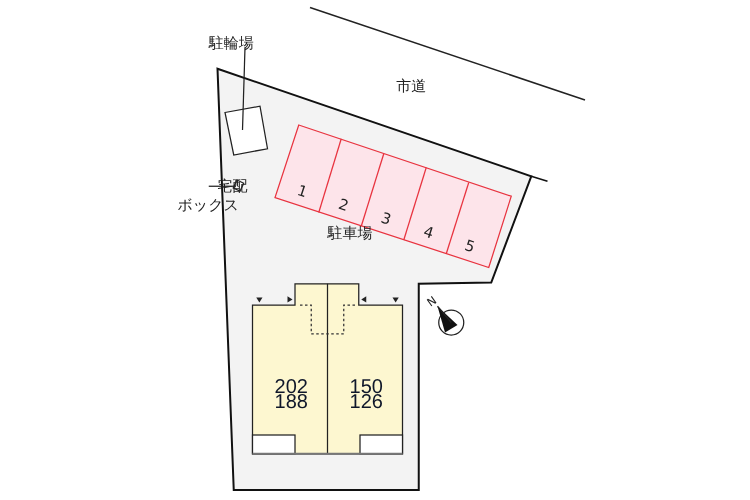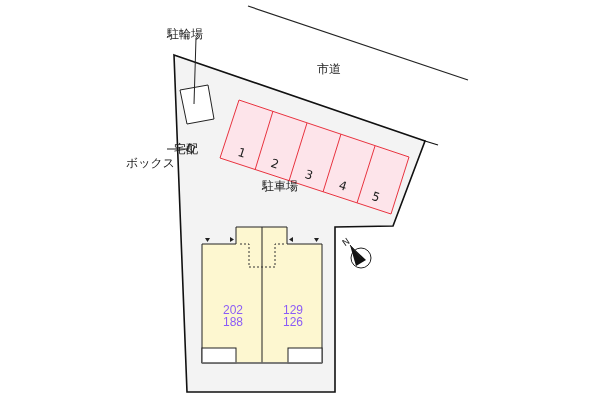--- a/index.html
+++ b/index.html
@@ -1,21 +1,21 @@
 <!DOCTYPE html>
 <html><head>
 <meta charset="utf-8">
 <style>
   html, body { margin: 0; padding: 0; background: #ffffff; }
   body { width: 600px; height: 400px; position: relative; overflow: hidden;
          font-family: "DejaVu Sans", sans-serif; }
   svg { position: absolute; left: 0; top: 0; }
   .lbl { position: absolute; font-size: 12px; color: #222; line-height: 1; white-space: nowrap; }
-  .unit { position: absolute; font-family: "Liberation Sans", sans-serif; font-size: 12px;
-          color: #8b5cf6; text-align: center; line-height: 12px; }
+  .unit { position: absolute; font-family: "Liberation Sans", sans-serif; font-size: 16px;
+          color: #0f172a; text-align: center; line-height: 12px; }
 </style>
 </head>
 <body>
 
 <svg width="600" height="400" viewBox="0 0 600 400">
 
   <line x1="248" y1="6" x2="468" y2="80" stroke="#222" stroke-width="1.2"></line>
 
   <polygon points="174,55 425,141 393,226 335,227 335,392 187,392" fill="#f3f3f3" stroke="#111" stroke-width="1.6"></polygon>
   <line x1="425" y1="141" x2="438" y2="145" stroke="#111" stroke-width="1.2"></line>
@@ -51,31 +51,31 @@
   <g>
     <circle cx="361" cy="258" r="10" fill="#fff" stroke="#222" stroke-width="1"></circle>
     <polygon points="350,245 356,266 366,260" fill="#111"></polygon>
     <line x1="350" y1="245" x2="361" y2="258" stroke="#222" stroke-width="1"></line>
   </g>
 </svg>
 
 <div class="lbl" style="left:167px;top:29px;font-family:Liberation Mono, monospace;">駐輪場</div>
 <div class="lbl" style="left:317px;top:63px;">市道</div>
 <div class="lbl" style="left:142px;top:143px;margin-left:32px;">宅配</div>
-<div class="lbl" style="left:126px;top:158px;font-family:Liberation Mono, monospace;">ボックス</div>
+<div class="lbl" style="left:142px;top:158px;">ボックス</div>
 <div class="lbl" style="left:262px;top:180px;">駐車場</div>
 
 <div class="lbl" style="left:238px;top:147px;transform:rotate(18deg);">1</div>
 <div class="lbl" style="left:271px;top:158px;transform:rotate(18deg);">2</div>
 <div class="lbl" style="left:305px;top:169px;transform:rotate(18deg);">3</div>
 <div class="lbl" style="left:339px;top:180px;transform:rotate(18deg);">4</div>
 <div class="lbl" style="left:372px;top:191px;transform:rotate(18deg);">5</div>
 
 <div class="unit" style="left:216px;top:304px;width:34px;">
   <div>202</div>
   <div>188</div>
 </div>
 <div class="unit" style="left:276px;top:304px;width:34px;">
-  <div>129</div>
+  <div>150</div>
   <div>126</div>
 </div>
 
 <div class="lbl" style="left:343px;top:238px;font-size:9px;transform:rotate(-35deg);">N</div>
 
 </body></html>

